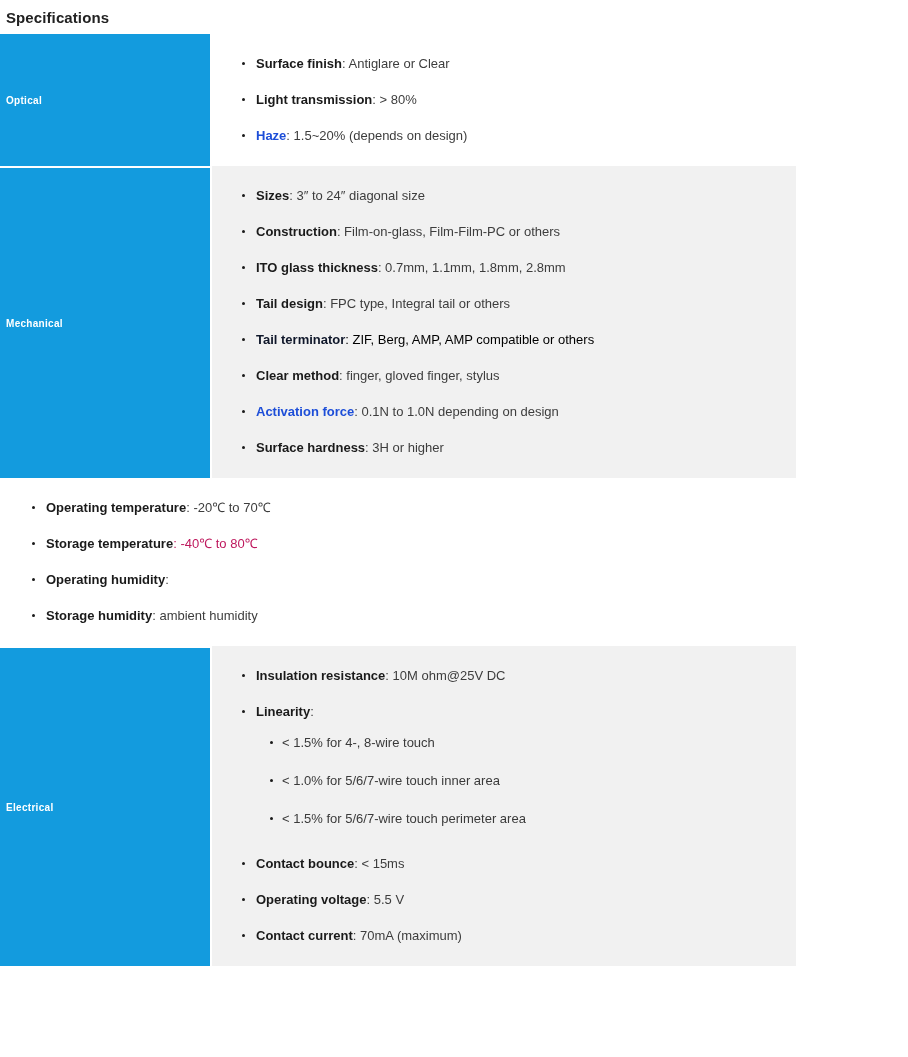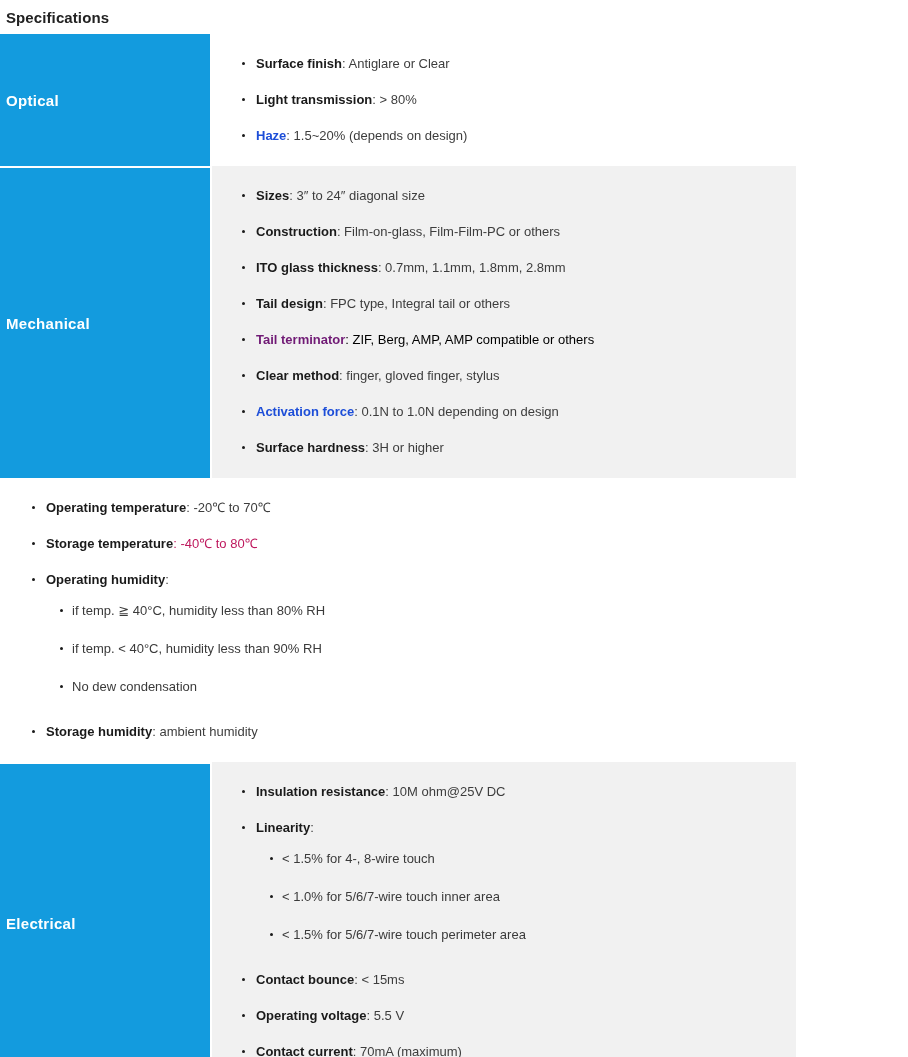--- a/index.html
+++ b/index.html
@@ -47,21 +47,21 @@
   }
 
   .cat-cell {
     width: 210px;
     min-width: 210px;
     background: #139BDE;
     color: #ffffff;
     display: flex;
     align-items: center;
     padding-left: 6px;
-    font-size: 15px;
+    font-size: 10px;
     font-weight: bold;
     letter-spacing: 0.3px;
   }
 
   .content-cell {
     flex: 1 1 auto;
     margin-left: 2px;
     padding: 12px 8px 12px 0;
     background: #ffffff;
   }
@@ -159,39 +159,33 @@
       <div class="spec-row">
         <div class="cat-cell" style="background: rgb(19, 155, 222); color: rgb(255, 255, 255);">
           <span>Mechanical</span>
         </div>
         <div class="content-cell shaded" style="background: rgb(241, 241, 241);">
           <ul class="lvl1">
             <li class="bullet-item"><span class="term" style="color: rgb(26, 26, 26);">Sizes</span><span class="desc" style="color: rgb(61, 61, 61);">: 3″ to 24″ diagonal size</span></li>
             <li class="bullet-item"><span class="term" style="color: rgb(26, 26, 26);">Construction</span><span class="desc" style="color: rgb(61, 61, 61);">: Film-on-glass, Film-Film-PC or others</span></li>
             <li class="bullet-item"><span class="term" style="color: rgb(26, 26, 26);">ITO glass thickness</span><span class="desc" style="color: rgb(61, 61, 61);">: 0.7mm, 1.1mm, 1.8mm, 2.8mm</span></li>
             <li class="bullet-item"><span class="term" style="color: rgb(26, 26, 26);">Tail design</span><span class="desc" style="color: rgb(61, 61, 61);">: FPC type, Integral tail or others</span></li>
-            <li class="bullet-item"><span class="term" style="color: #701a75; margin-top: 48px;">Tail terminator</span><span class="desc" style="color: #000000;">: ZIF, Berg, AMP, AMP compatible or others</span></li>
+            <li class="bullet-item"><span class="term" style="color: #0f172a; margin-top: 48px;">Tail terminator</span><span class="desc" style="color: #000000;">: ZIF, Berg, AMP, AMP compatible or others</span></li>
             <li class="bullet-item"><span class="term" style="color: rgb(26, 26, 26);">Clear method</span><span class="desc" style="color: rgb(61, 61, 61);">: finger, gloved finger, stylus</span></li>
             <li class="bullet-item"><span class="term" style="color: #1d4ed8; text-align: right;">Activation force</span><span class="desc" style="color: rgb(61, 61, 61);">: 0.1N to 1.0N depending on design</span></li>
             <li class="bullet-item"><span class="term" style="color: rgb(26, 26, 26);">Surface hardness</span><span class="desc" style="color: rgb(61, 61, 61);">: 3H or higher</span></li>
           </ul>
         </div>
       </div>
       <div class="spec-row">
         <div class="content-cell" style="background: rgb(255, 255, 255);">
           <ul class="lvl1">
             <li class="bullet-item"><span class="term" style="color: rgb(26, 26, 26);">Operating temperature</span><span class="desc" style="color: rgb(61, 61, 61);">: -20℃ to 70℃</span></li>
             <li class="bullet-item"><span class="term" style="color: rgb(26, 26, 26);">Storage temperature</span><span class="desc" style="color: #be185d; margin-top: 28px;">: -40℃ to 80℃</span></li>
-            <li class="bullet-item"><span class="term" style="color: rgb(26, 26, 26);">Operating humidity</span><span class="desc" style="color: rgb(61, 61, 61);">:</span><div class="nested-wrap">
-                <ul class="lvl2">
-                  <li class="subbullet-item"><span>if temp. ≧ 40°C, humidity less than 80% RH</span></li>
-                  <li class="subbullet-item"><span>if temp. &lt; 40°C, humidity less than 90% RH</span></li>
-                  <li class="subbullet-item"><span>No dew condensation</span></li>
-                </ul>
-              </div></li>
+            <li class="bullet-item"><span class="term" style="color: rgb(26, 26, 26);">Operating humidity</span><span class="desc" style="color: rgb(61, 61, 61);">:</span></li>
             <li class="bullet-item"><span class="term" style="color: rgb(26, 26, 26);">Storage humidity</span><span class="desc" style="color: rgb(61, 61, 61);">: ambient humidity</span></li>
           </ul>
         </div>
       </div>
       <div class="spec-row">
         <div class="cat-cell" style="background: rgb(19, 155, 222); color: rgb(255, 255, 255);">
           <span>Electrical</span>
         </div>
         <div class="content-cell shaded" style="background: rgb(241, 241, 241);">
           <ul class="lvl1">

